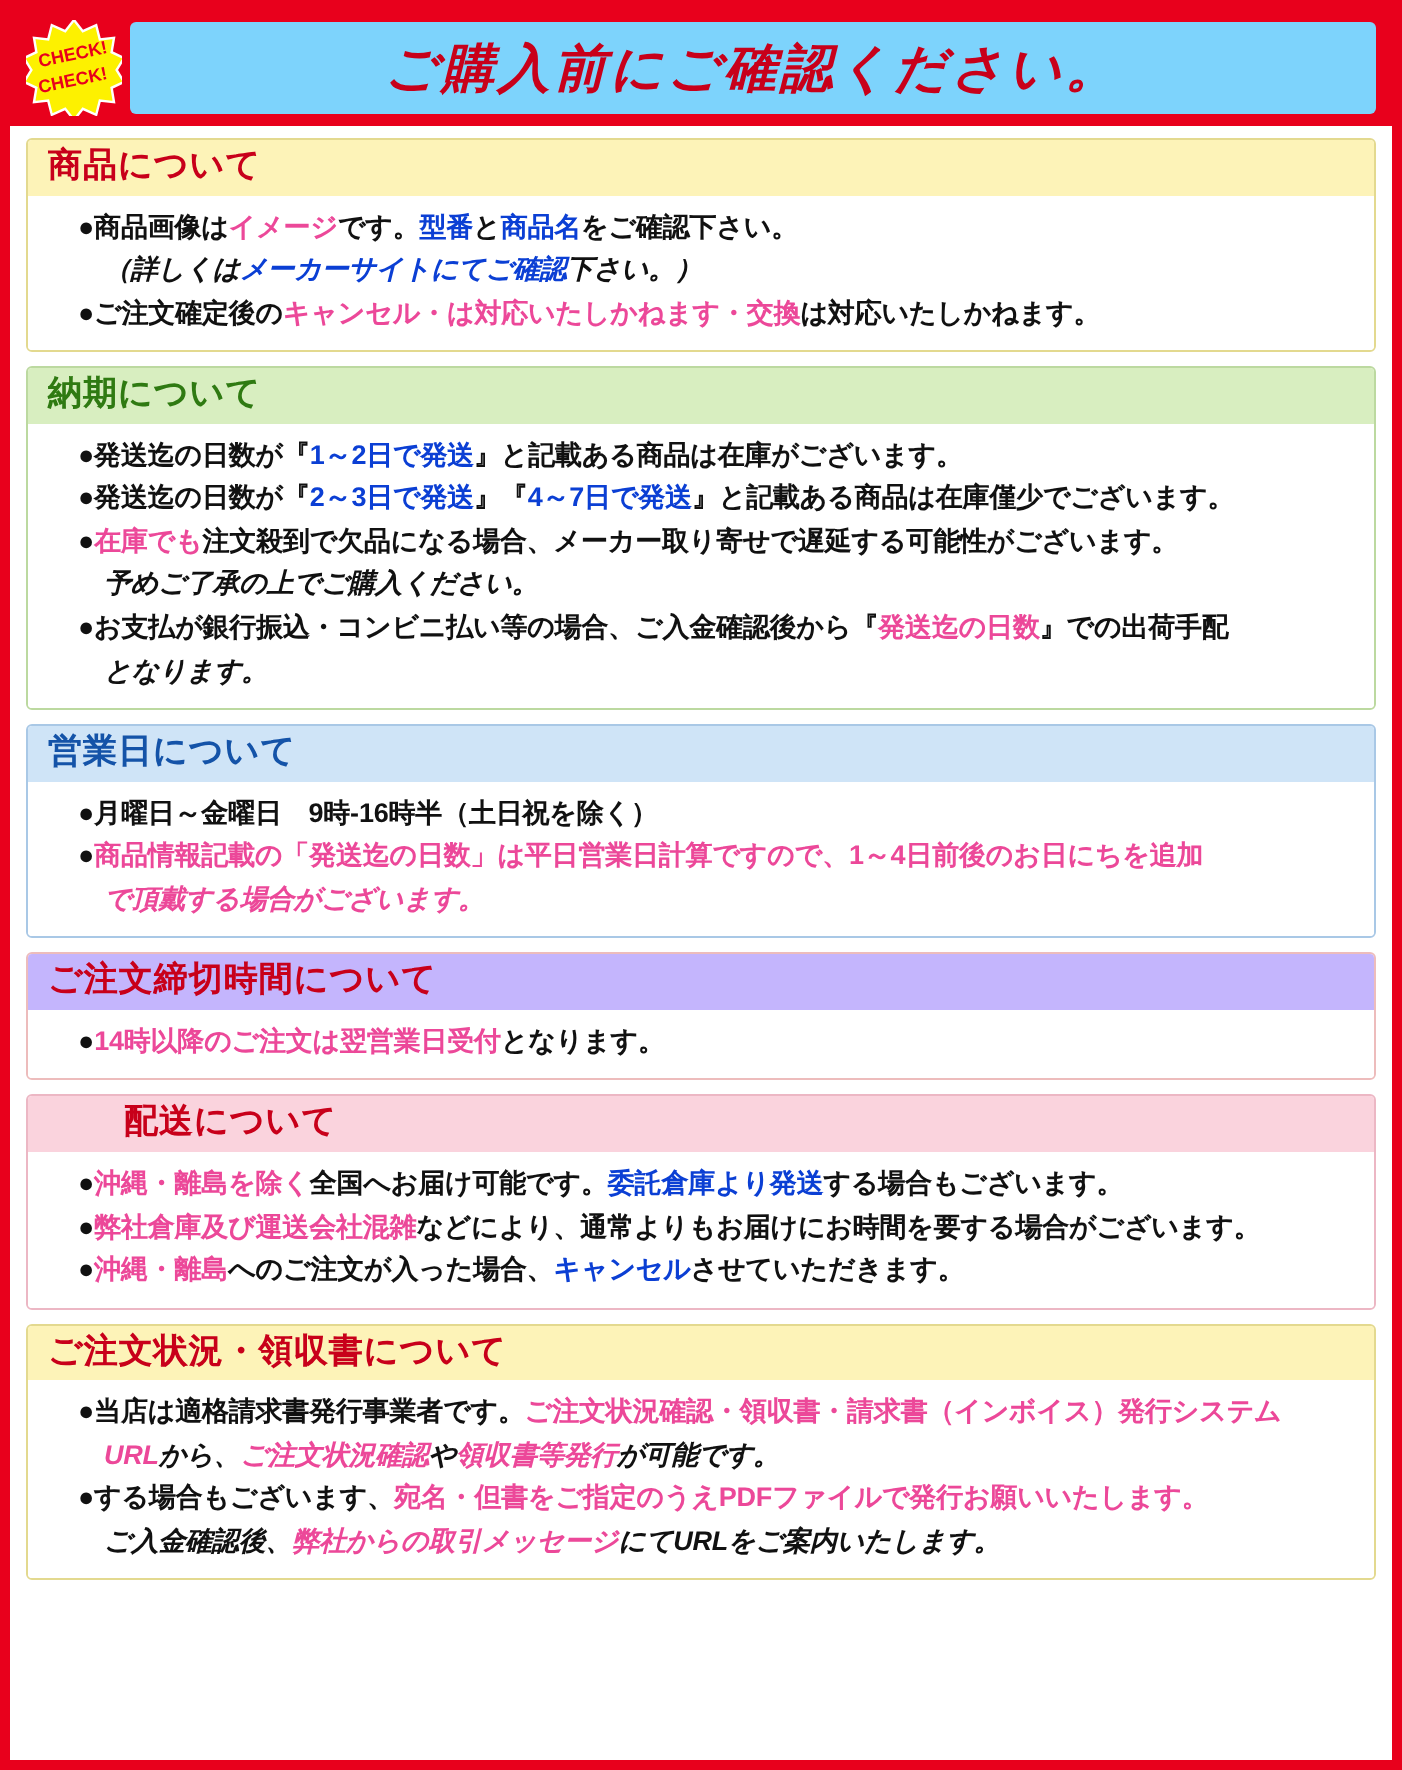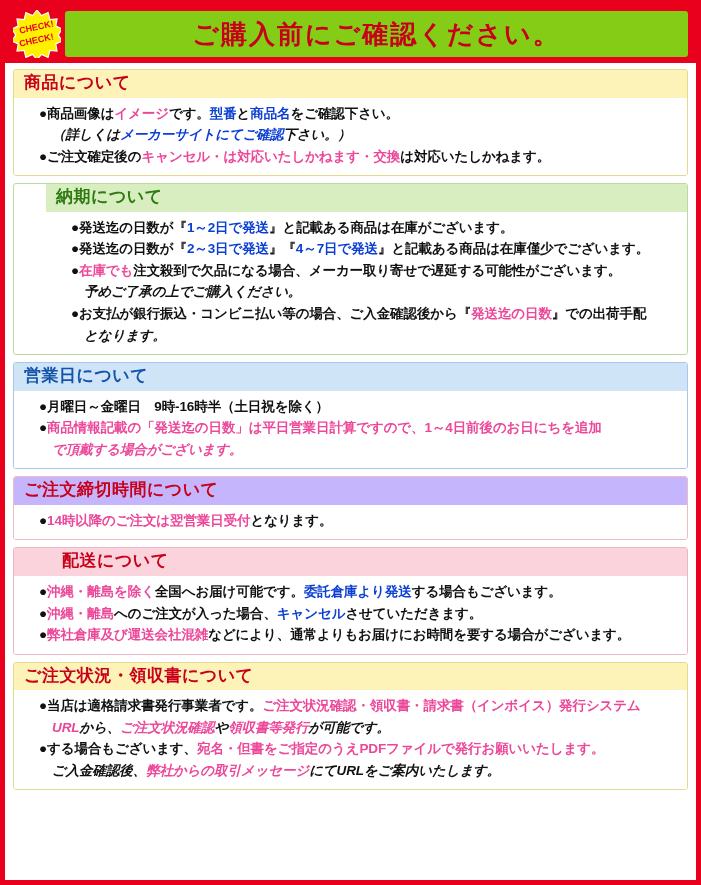--- a/index.html
+++ b/index.html
@@ -40,26 +40,27 @@
   .check-badge .burst {
     position: absolute;
     left: 2px;
     top: 1px;
     width: 48px;
     height: 48px;
   }
   .header-title-box {
     flex: 1 1 auto;
     height: 46px;
-    background: #84cc16;
+    background: #7dd3fc;
     margin: 0 8px 0 2px;
     border-radius: 3px;
     display: flex;
     align-items: center;
     justify-content: center;
+    font-style: italic;
   }
   .header-title {
     font-size: 26px;
     font-weight: bold;
     color: #c8001a;
     letter-spacing: 2px;
     line-height: 1;
     white-space: nowrap;
   }
   
@@ -101,21 +102,21 @@
   }
   .indent1 { padding-left: 28px !important; font-style: italic; }
   .r { color: #ec4899; }
   .b { color: #0b3fd4; }
   .k { color: #111111; }
 
   
   .th-yellow .sec-head { background: #fdf3b8; color: #c8001a; }
   .th-yellow { border-color: #e3d98f; }
   .th-green .sec-head { background: #d8eec0; color: #2f7a12; }
-  .th-green { border-color: #bcd9a0; padding-left: 32px; }
+  .th-green { border-color: #bcd9a0; }
   .th-blue .sec-head { background: #cfe4f7; color: #1453a8; }
   .th-blue { border-color: #a9c8e6; }
   .th-pinklight .sec-head { background: #c4b5fd; color: #c8001a; }
   .th-pinklight { border-color: #edbcbc; }
   .th-pink2 .sec-head { background: #fad3dd; color: #c8001a; padding-left: 48px; }
   .th-pink2 { border-color: #ecb7c4; }
   .th-yellow2 .sec-head { background: #fdf3b8; color: #c8001a; }
   .th-yellow2 { border-color: #e3d98f; }
 </style>
 </head>
@@ -176,22 +177,22 @@
           <ul class="lines">
             <li><span class="k">●</span><span class="r">14時以降のご注文は翌営業日受付</span><span class="k">となります。</span></li>
           </ul>
         </div>
       </div>
       <div class="section th-pink2">
         <div class="sec-head">配送について</div>
         <div class="sec-body">
           <ul class="lines">
             <li><span class="k">●</span><span class="r">沖縄・離島を除く</span><span class="k">全国へお届け可能です。</span><span class="b">委託倉庫より発送</span><span class="k">する場合もございます。</span></li>
+            <li><span class="k">●</span><span class="r">弊社倉庫及び運送会社混雑</span><span class="k">などにより、通常よりもお届けにお時間を要する場合がございます。</span></li>
             <li><span class="k">●</span><span class="r">沖縄・離島</span><span class="k">へのご注文が入った場合、</span><span class="b">キャンセル</span><span class="k">させていただきます。</span></li>
-            <li><span class="k">●</span><span class="r">弊社倉庫及び運送会社混雑</span><span class="k">などにより、通常よりもお届けにお時間を要する場合がございます。</span></li>
           </ul>
         </div>
       </div>
       <div class="section th-yellow2">
         <div class="sec-head">ご注文状況・領収書について</div>
         <div class="sec-body">
           <ul class="lines">
             <li><span class="k">●当店は適格請求書発行事業者です。</span><span class="r">ご注文状況確認・領収書・請求書（インボイス）発行システム</span></li>
             <li class="indent1"><span class="r">URL</span><span class="k">から、</span><span class="r">ご注文状況確認</span><span class="k">や</span><span class="r">領収書等発行</span><span class="k">が可能です。</span></li>
             <li><span class="k">●する場合もございます、</span><span class="r">宛名・但書をご指定のうえPDFファイルで発行お願いいたします。</span></li>

